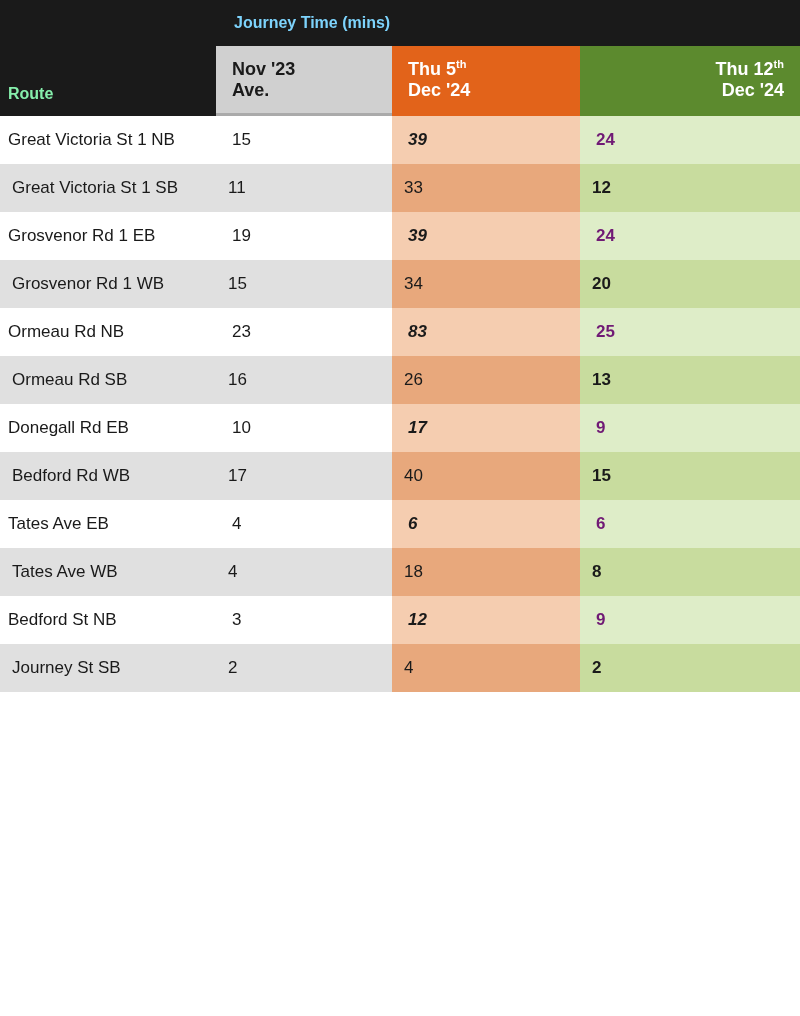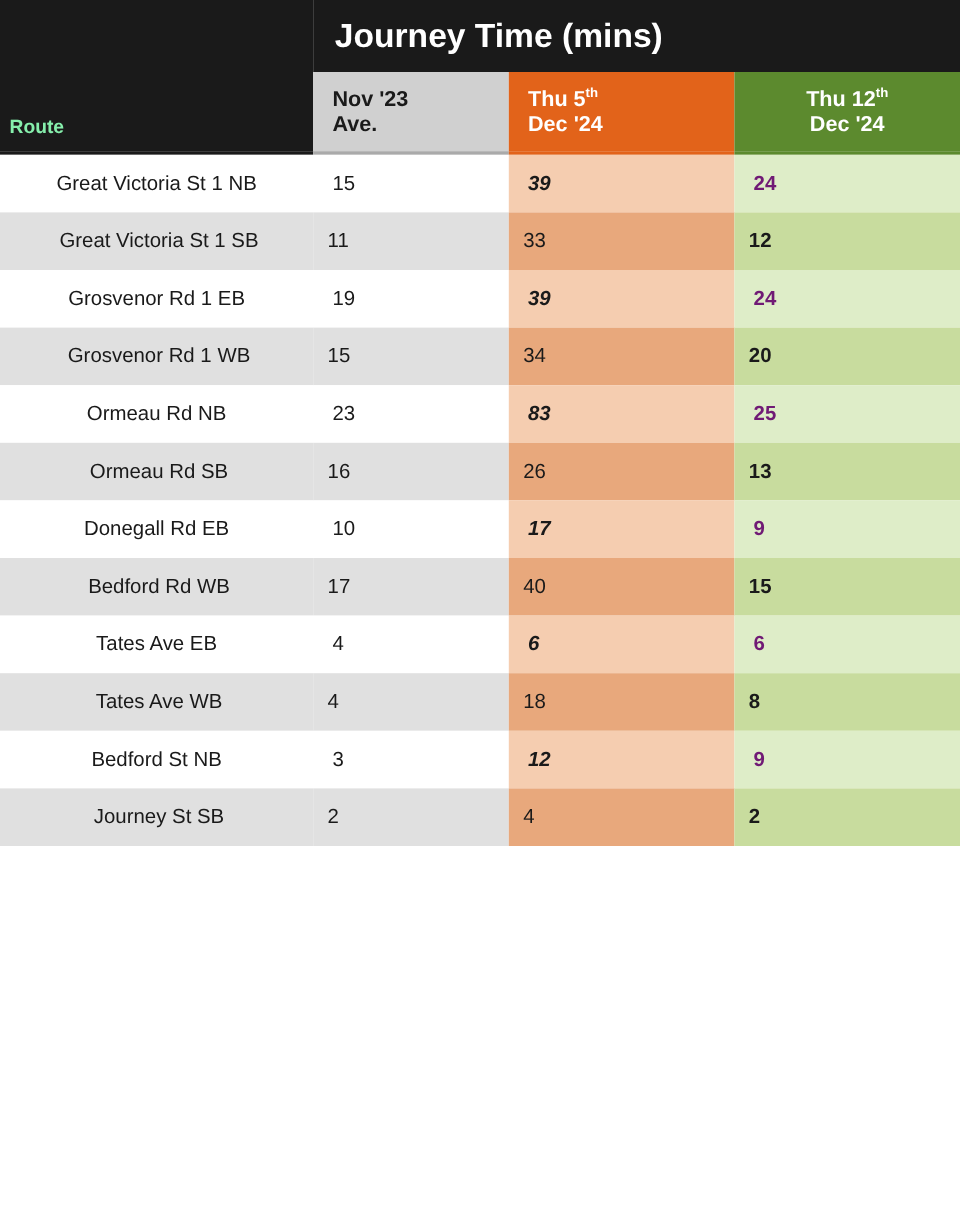--- a/index.html
+++ b/index.html
@@ -20,22 +20,22 @@
     }
 
     table {
       width: 100%;
       border-collapse: collapse;
     }
 
     
     .header-journey {
       background: #1a1a1a;
-      color: #ffffff;
-      font-size: 28px;
+      color: #7dd3fc;
+      font-size: 16px;
       font-weight: bold;
       padding: 14px 18px;
       text-align: left;
     }
 
     .header-route-cell {
       background: #1a1a1a;
       vertical-align: bottom;
       padding: 10px 8px 10px 8px;
       min-width: 180px;
@@ -48,43 +48,43 @@
     }
 
     
     .subheader-nov {
       background: #d0d0d0;
       font-size: 18px;
       font-weight: bold;
       color: #1a1a1a;
       padding: 12px 16px;
       vertical-align: middle;
-      width: 163px;
+      width: 176px;
     }
 
     .subheader-thu5 {
       background: #e2631a;
       font-size: 18px;
       font-weight: bold;
       color: #fff;
       padding: 12px 16px;
       text-align: left;
       vertical-align: middle;
       width: 188px;
     }
 
     .subheader-thu12 {
       background: #5c8a2e;
       font-size: 18px;
       font-weight: bold;
       color: #fff;
       padding: 12px 16px;
-      text-align: center;
-      vertical-align: middle;
-      width: 188px;
+      text-align: right;
+      vertical-align: middle;
+      width: 220px;
     }
 
     .subheader-thu5 sup, .subheader-thu12 sup {
       font-size: 11px;
       vertical-align: super;
     }
 
     
     tr.data-row-light td {
       background: #ffffff;
@@ -94,21 +94,20 @@
       background: #e0e0e0;
       padding-left: 12px;
     }
 
     .cell-route {
       font-size: 17px;
       color: #1a1a1a;
       padding: 14px 8px;
       vertical-align: middle;
       min-width: 180px;
-      text-align: center;
     }
 
     .cell-nov {
       font-size: 17px;
       color: #1a1a1a;
       padding: 14px 16px;
       vertical-align: middle;
     }
 
     .cell-thu5-light {

